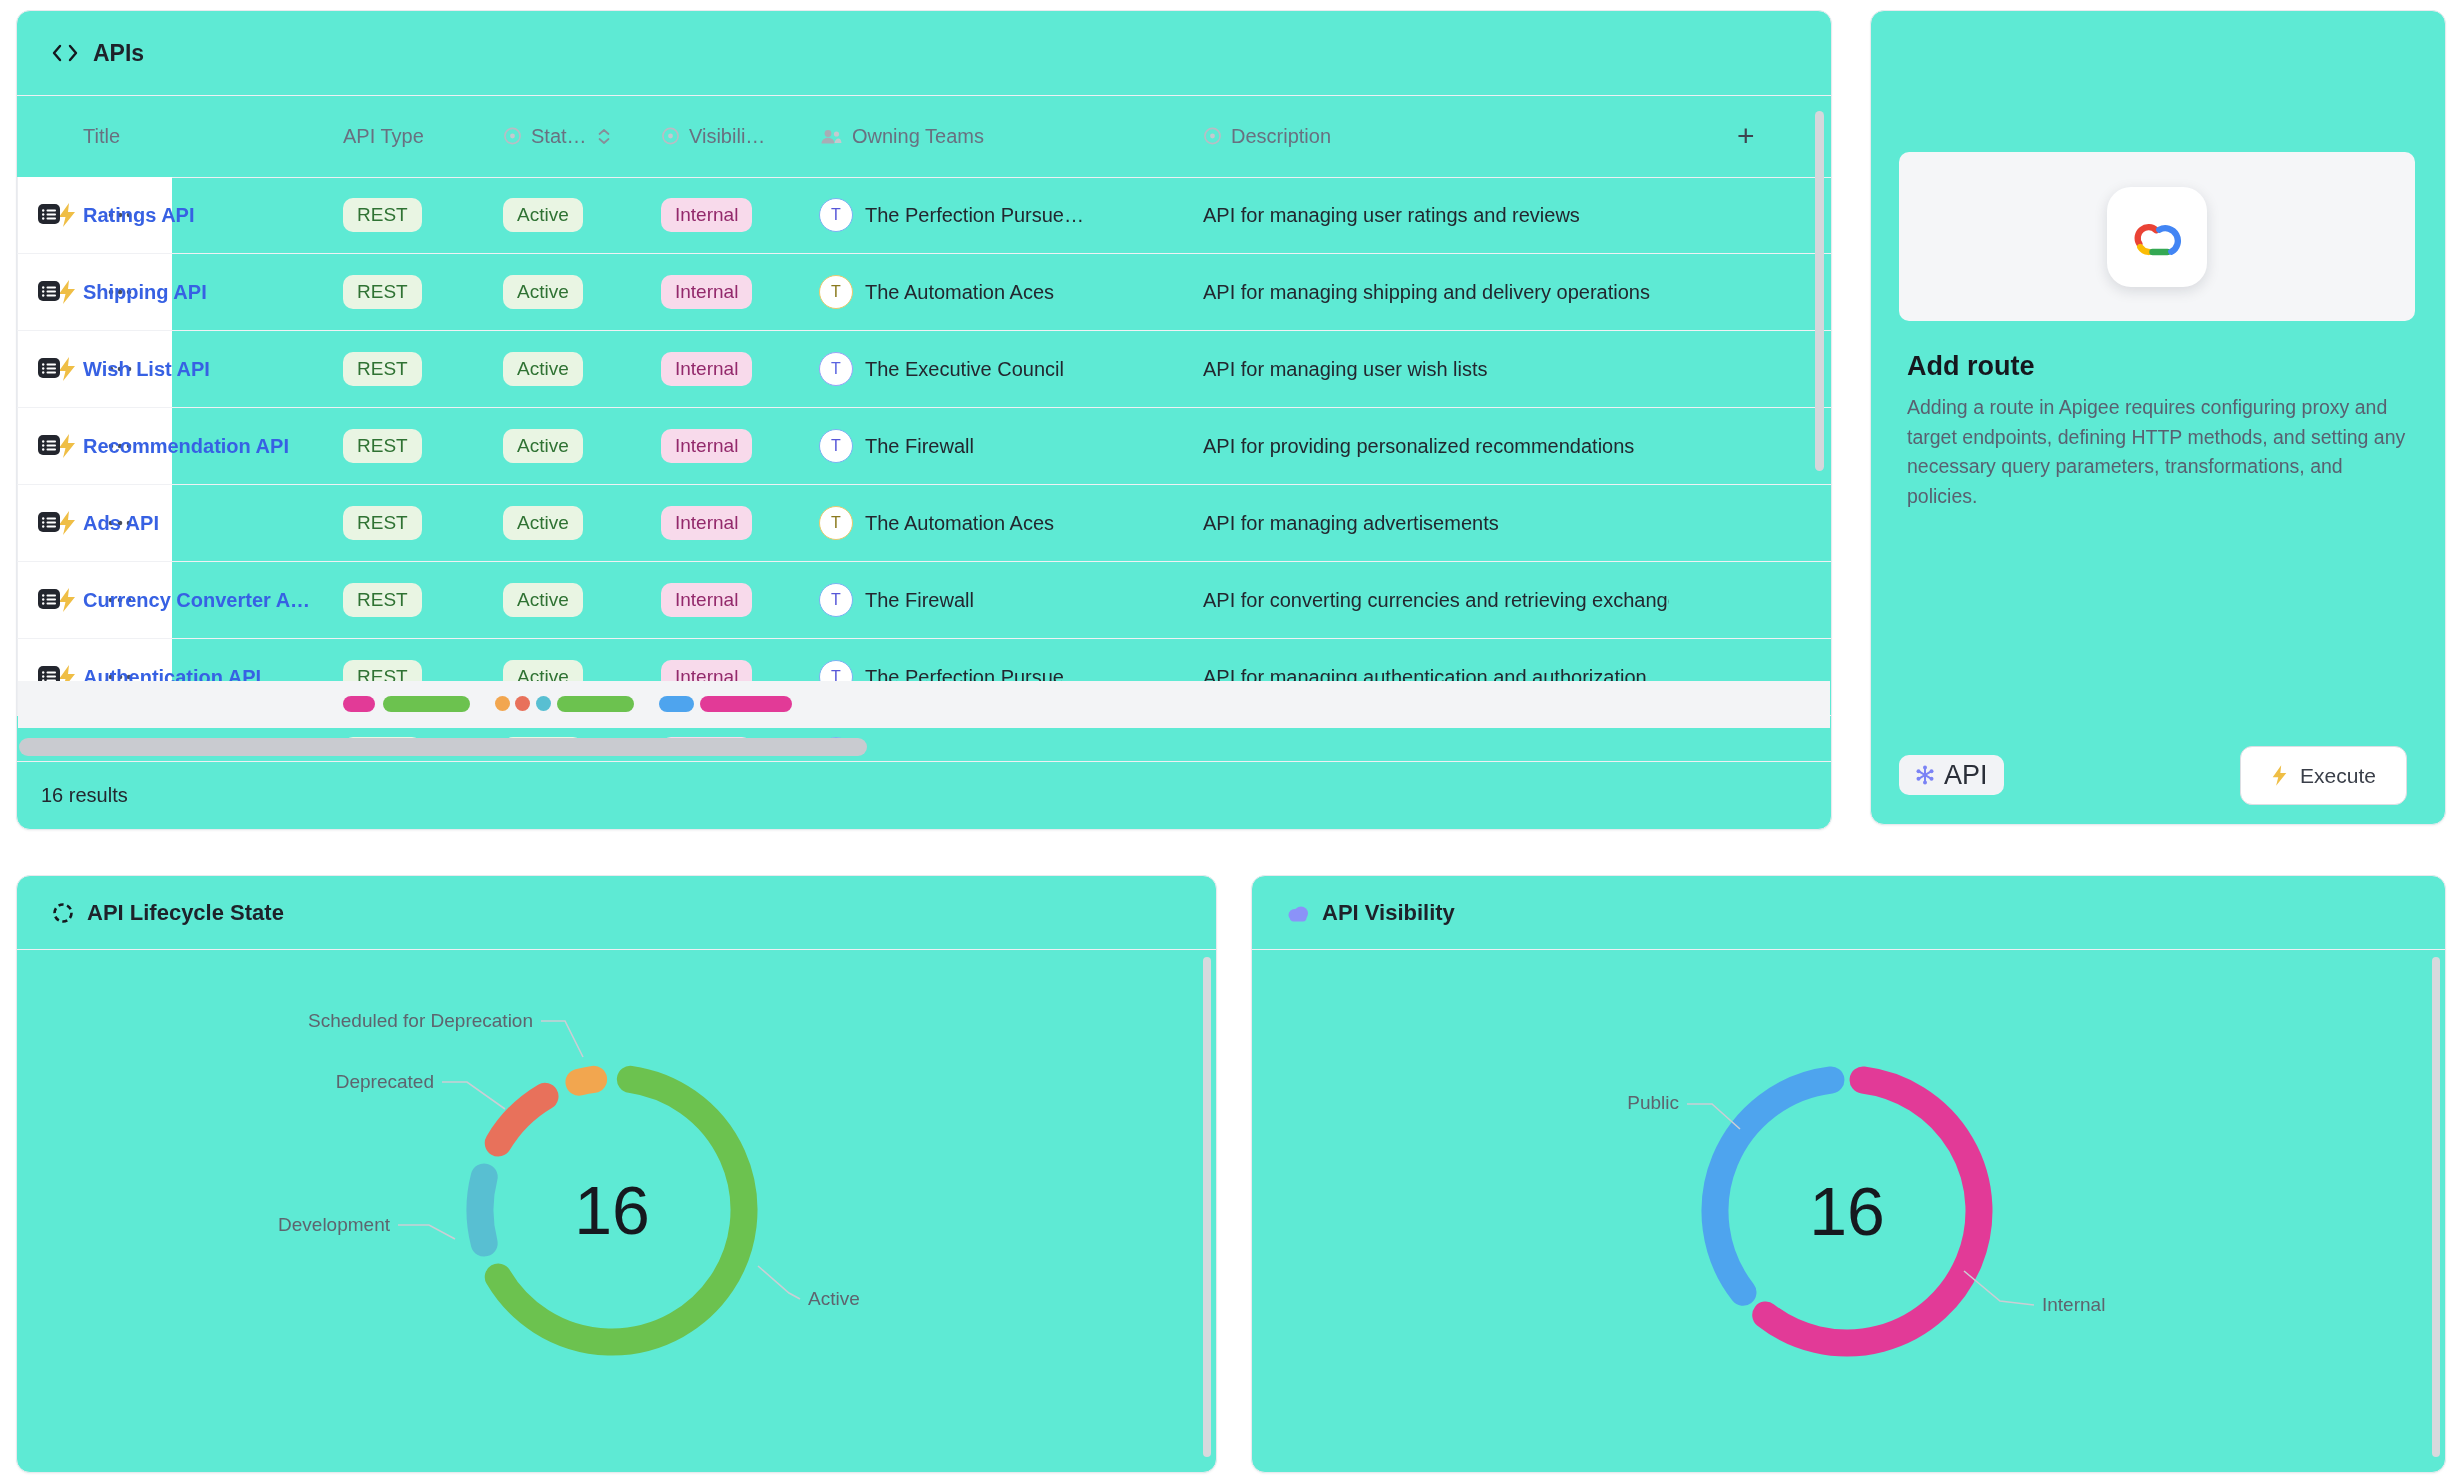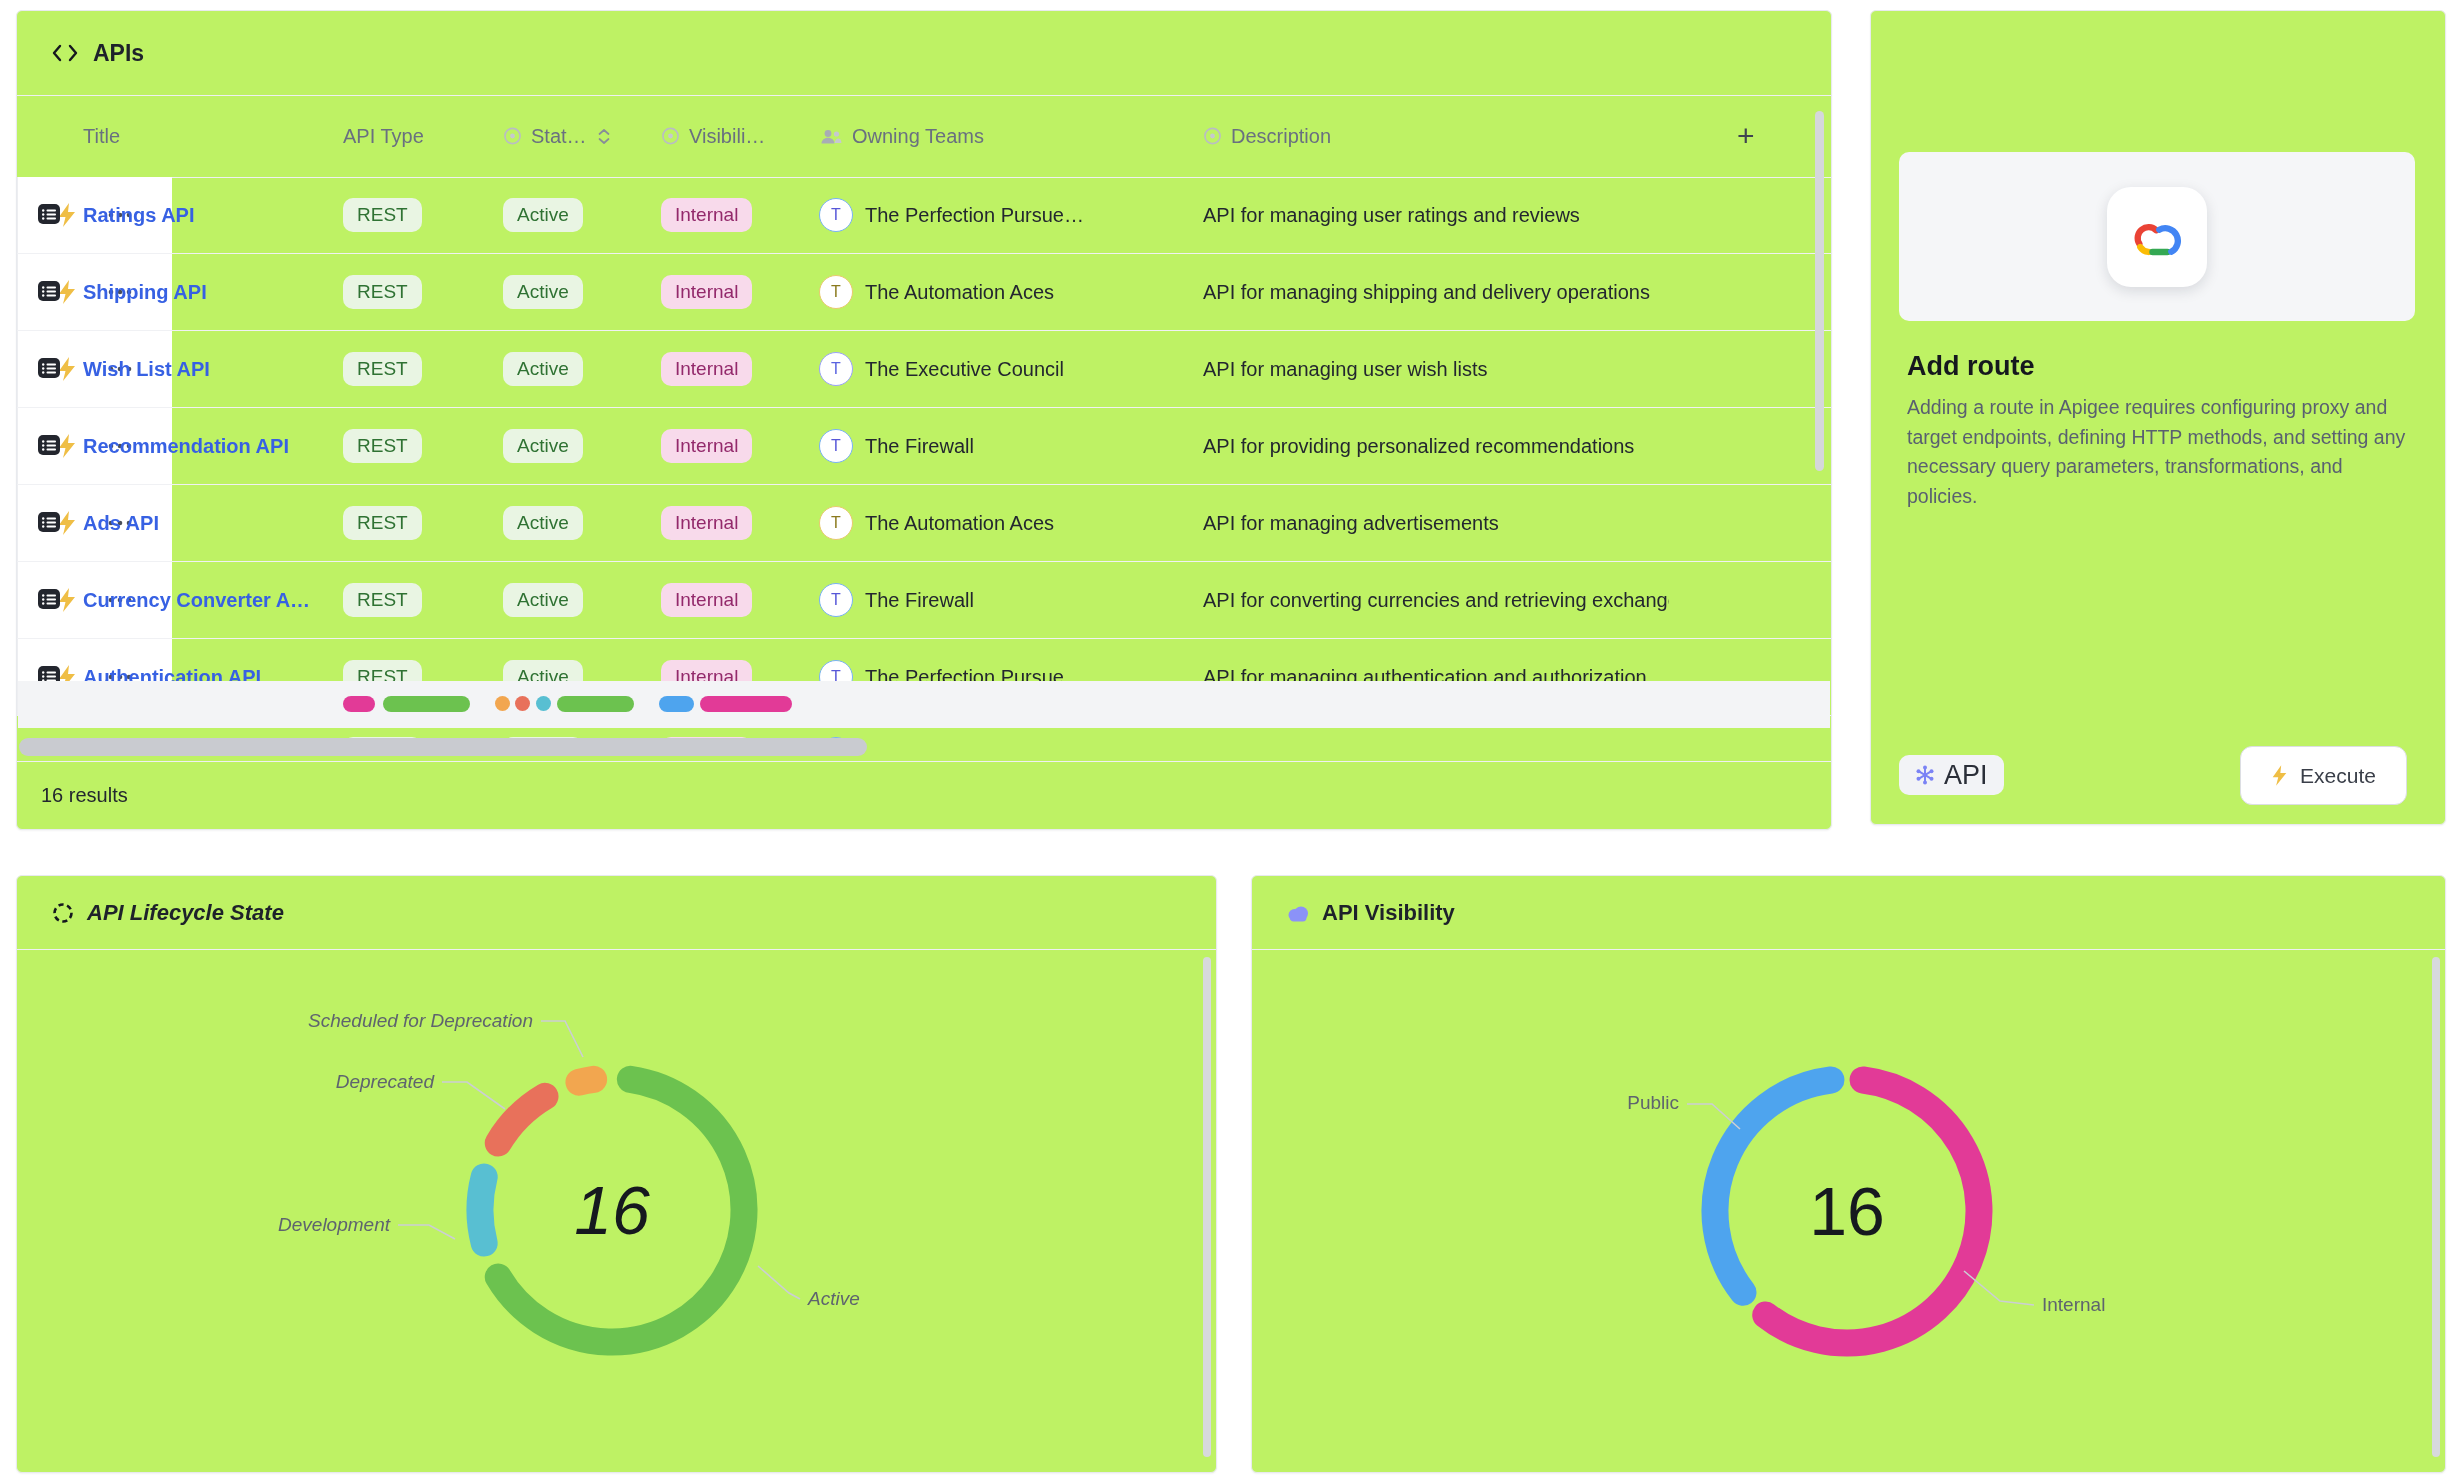--- a/index.html
+++ b/index.html
@@ -1,18 +1,18 @@
 <!DOCTYPE html>
 <html><head>
 <meta charset="utf-8">
 <style>
   html,body{margin:0;padding:0;background:#fff;}
   #root{position:relative;width:2454px;height:1478px;background:#fff;
         font-family:"Liberation Sans",sans-serif;color:#1E222A;overflow:hidden;}
-  .card{position:absolute;background:#bef264;border:1px solid #E8EAEE;border-radius:6px;
+  .card{position:absolute;background:#5eead4;border:1px solid #E8EAEE;border-radius:14px;
         box-shadow:0 1px 2px rgba(16,24,40,.05);}
   
   .table-card{left:16px;top:10px;width:1814px;height:818px;}
   .card-head{display:flex;align-items:center;gap:14px;padding-left:34px;font-size:23px;font-weight:700;}
   .table-card .card-head{height:84px;border-bottom:1px solid #EEF0F3;}
   .thead{position:absolute;left:0;right:0;top:84px;height:82px;border-bottom:1px solid #EEF0F3;
          font-size:20px;color:#697080;}
   .hcell{position:absolute;top:50%;transform:translateY(-50%);display:flex;align-items:center;gap:9px;white-space:nowrap;}
   .rows{position:absolute;left:0;right:0;top:166px;height:579px;overflow:hidden;z-index:1;}
   .trow{position:relative;height:76px;border-bottom:1px solid #F0F1F4;}
@@ -52,21 +52,21 @@
   .tile{position:absolute;left:50%;top:50%;transform:translate(-50%,-50%);width:100px;height:100px;background:#fff;
         border-radius:24px;box-shadow:0 4px 14px rgba(16,24,40,.13);display:flex;align-items:center;justify-content:center;}
   .action-heading{position:absolute;left:36px;top:340px;font-size:27px;font-weight:700;color:#15181E;}
   .action-desc{position:absolute;left:36px;top:382px;width:505px;font-size:19.5px;line-height:29.5px;color:#596070;}
   .bp-badge{position:absolute;left:28px;bottom:29px;height:40px;background:#F2F3F6;border-radius:10px;
             display:flex;align-items:center;gap:9px;padding:0 16px;font-size:27px;color:#2A2E38;}
   .exec-btn{position:absolute;right:38px;bottom:19px;width:167px;height:59px;background:#fff;border:1px solid #DCDEE3;
             border-radius:12px;display:flex;align-items:center;justify-content:center;gap:12px;font-size:21px;
             color:#3A3F49;cursor:pointer;}
   
-  .chart-card-left{left:16px;top:875px;width:1199px;height:596px;font-style:italic;}
+  .chart-card-left{left:16px;top:875px;width:1199px;height:596px;}
   .chart-card-right{left:1251px;top:875px;width:1193px;height:596px;}
   .chart-card-left .card-head,.chart-card-right .card-head{height:73px;border-bottom:1px solid #EEF0F3;font-size:22px;gap:12px;}
   .chart-body{position:absolute;left:0;right:0;top:73px;bottom:0;}
   .vscroll-c{position:absolute;right:5px;top:8px;width:8px;height:500px;border-radius:4px;background:#D7D9DD;}
   .donut-label{font-size:19px;fill:#5E646E;}
   .leader{fill:none;stroke:#CBCED4;stroke-width:1.6;}
   .donut-total{font-size:68px;font-weight:500;fill:#16191F;}
   svg text{font-family:"Liberation Sans",sans-serif;}
 </style>
 </head>

